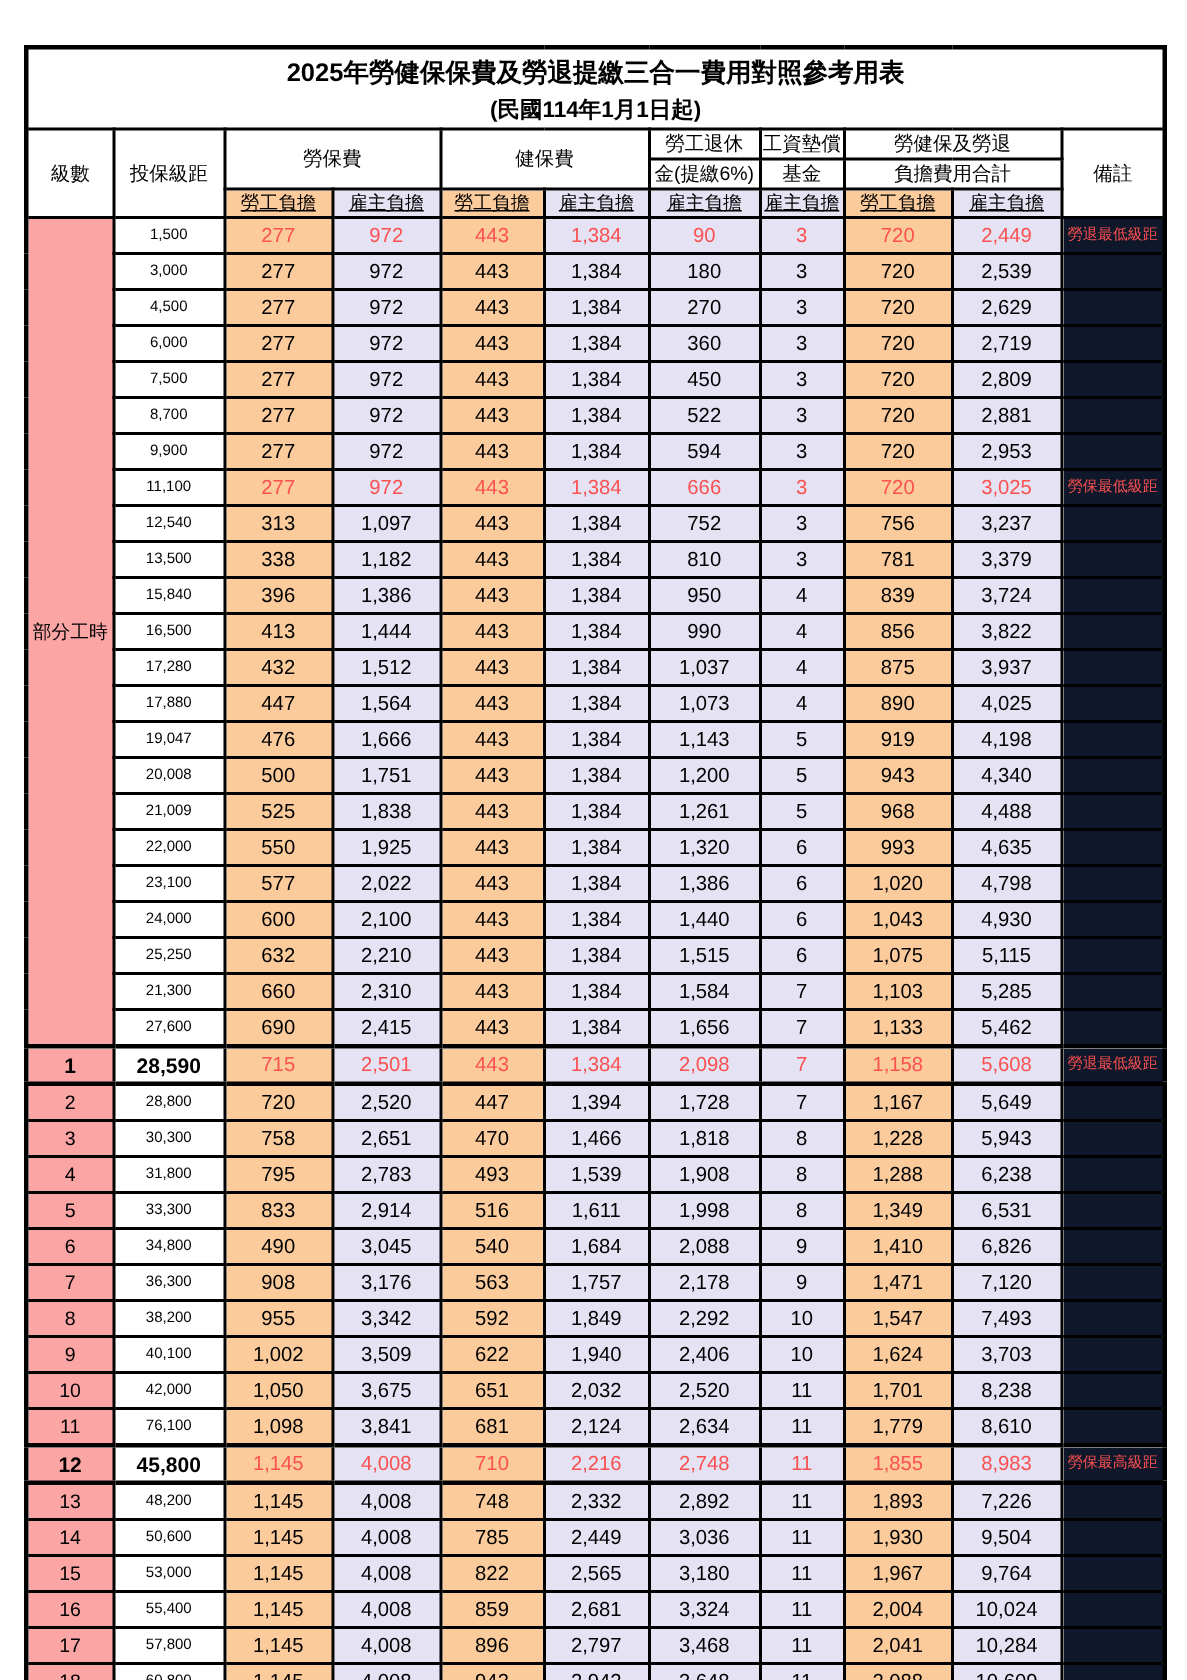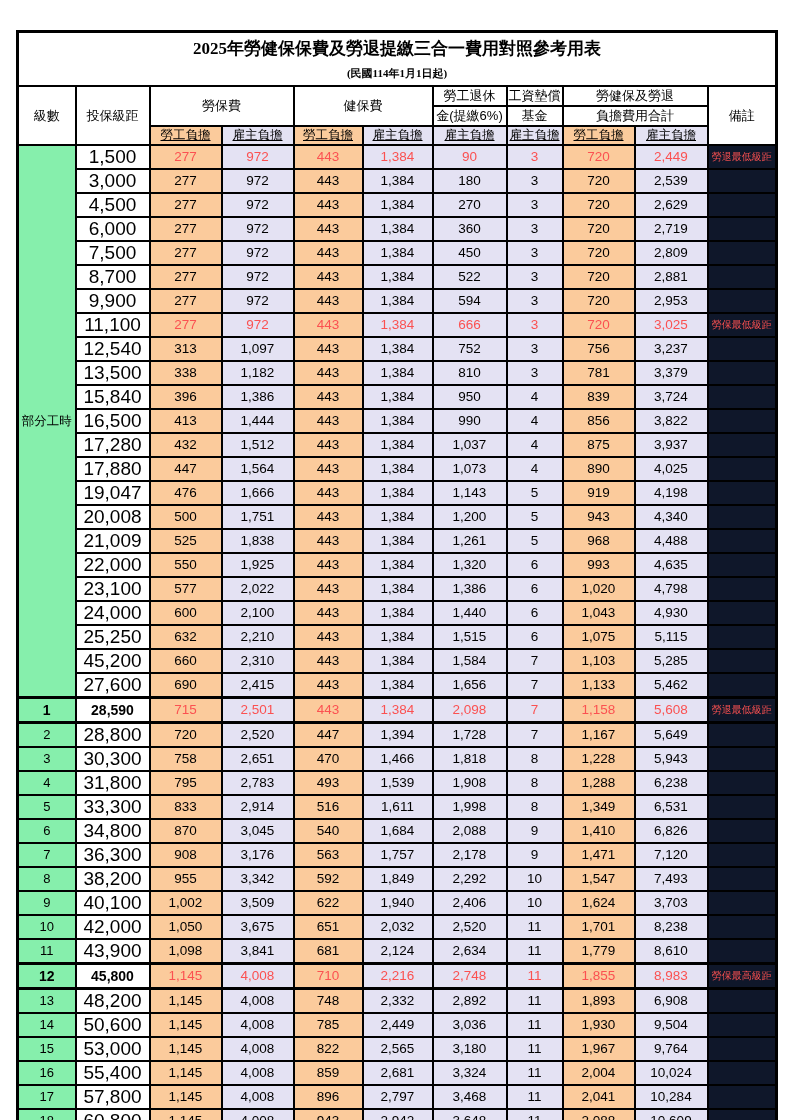--- a/index.html
+++ b/index.html
@@ -17,35 +17,35 @@
   }
   td,th{
     border:2px solid #000;
     padding:0;
     text-align:center;
     vertical-align:middle;
     white-space:nowrap;
     overflow:hidden;
   }
   
-  .title-cell{height:52px;background:#fff;font-family:Liberation Serif, serif;}
+  .title-cell{height:52px;background:#fff;}
   .t1{font-size:17px;font-weight:bold;line-height:29px;}
-  .t2{font-size:11px;font-weight:bold;line-height:21px;}
+  .t2{font-size:15px;font-weight:bold;line-height:21px;}
   
   tr.hrow th{font-weight:normal;font-size:13px;height:18px;line-height:18px;}
   tr.hrow3 th{font-size:12.5px;height:17px;line-height:17px;text-decoration:underline;}
   th.hemp{background:var(--emp,#FBCB9C);}
   th.her{background:var(--er,#E4E2F3);}
   
   tbody td{height:22px;font-size:13.5px;line-height:22px;}
   td.emp{background:var(--emp,#FBCB9C);}
   td.er{background:var(--er,#E4E2F3);}
-  td.level{font-size:13px;background:#86efac;}
+  td.level{font-size:13px;background:#fca5a5;}
   td.part-time{font-size:12.5px;}
-  td.bracket{font-size:19px;background:#fff;}
+  td.bracket{font-size:10px;background:#fff;}
   td.note{font-size:10px;color:var(--red,#FB5151);background:#0f172a;padding:0 1px;}
   tr.red td.val{color:var(--red,#FB5151);}
   tr.section td{border-top-width:3px;border-bottom-width:3px;}
   tr.bold td.level,tr.bold td.bracket{font-weight:bold;font-size:14px;}
 </style>
 </head>
 <body>
 
 <div class="wrap">
   <table class="main">
@@ -343,21 +343,21 @@
           <td class="val er">2,210</td>
           <td class="val emp">443</td>
           <td class="val er">1,384</td>
           <td class="val er">1,515</td>
           <td class="val er">6</td>
           <td class="val emp">1,075</td>
           <td class="val er">5,115</td>
           <td class="note"></td>
         </tr>
         <tr>
-          <td class="bracket">45,200</td>
+          <td class="bracket">21,300</td>
           <td class="val emp">660</td>
           <td class="val er">2,310</td>
           <td class="val emp">443</td>
           <td class="val er">1,384</td>
           <td class="val er">1,584</td>
           <td class="val er">7</td>
           <td class="val emp">1,103</td>
           <td class="val er">5,285</td>
           <td class="note"></td>
         </tr>
@@ -434,21 +434,21 @@
           <td class="val er">1,611</td>
           <td class="val er">1,998</td>
           <td class="val er">8</td>
           <td class="val emp">1,349</td>
           <td class="val er">6,531</td>
           <td class="note"></td>
         </tr>
         <tr>
           <td class="level">6</td>
           <td class="bracket">34,800</td>
-          <td class="val emp">870</td>
+          <td class="val emp">490</td>
           <td class="val er">3,045</td>
           <td class="val emp">540</td>
           <td class="val er">1,684</td>
           <td class="val er">2,088</td>
           <td class="val er">9</td>
           <td class="val emp">1,410</td>
           <td class="val er">6,826</td>
           <td class="note"></td>
         </tr>
         <tr>
@@ -498,21 +498,21 @@
           <td class="val emp">651</td>
           <td class="val er">2,032</td>
           <td class="val er">2,520</td>
           <td class="val er">11</td>
           <td class="val emp">1,701</td>
           <td class="val er">8,238</td>
           <td class="note"></td>
         </tr>
         <tr>
           <td class="level">11</td>
-          <td class="bracket">43,900</td>
+          <td class="bracket">76,100</td>
           <td class="val emp">1,098</td>
           <td class="val er">3,841</td>
           <td class="val emp">681</td>
           <td class="val er">2,124</td>
           <td class="val er">2,634</td>
           <td class="val er">11</td>
           <td class="val emp">1,779</td>
           <td class="val er">8,610</td>
           <td class="note"></td>
         </tr>
@@ -532,21 +532,21 @@
         <tr>
           <td class="level">13</td>
           <td class="bracket">48,200</td>
           <td class="val emp">1,145</td>
           <td class="val er">4,008</td>
           <td class="val emp">748</td>
           <td class="val er">2,332</td>
           <td class="val er">2,892</td>
           <td class="val er">11</td>
           <td class="val emp">1,893</td>
-          <td class="val er">6,908</td>
+          <td class="val er">7,226</td>
           <td class="note"></td>
         </tr>
         <tr>
           <td class="level">14</td>
           <td class="bracket">50,600</td>
           <td class="val emp">1,145</td>
           <td class="val er">4,008</td>
           <td class="val emp">785</td>
           <td class="val er">2,449</td>
           <td class="val er">3,036</td>

